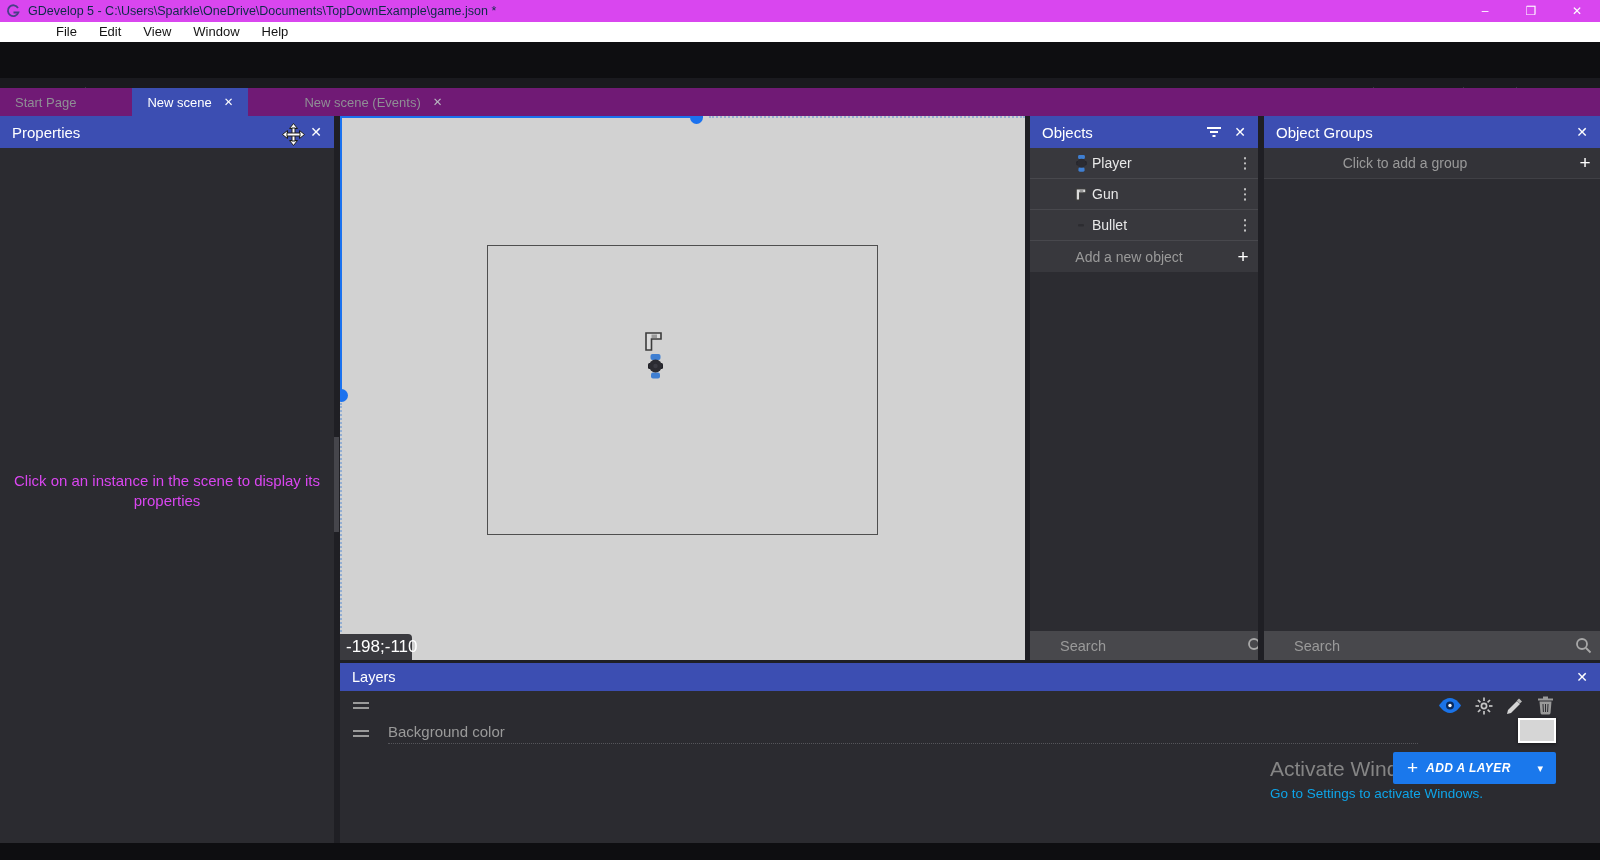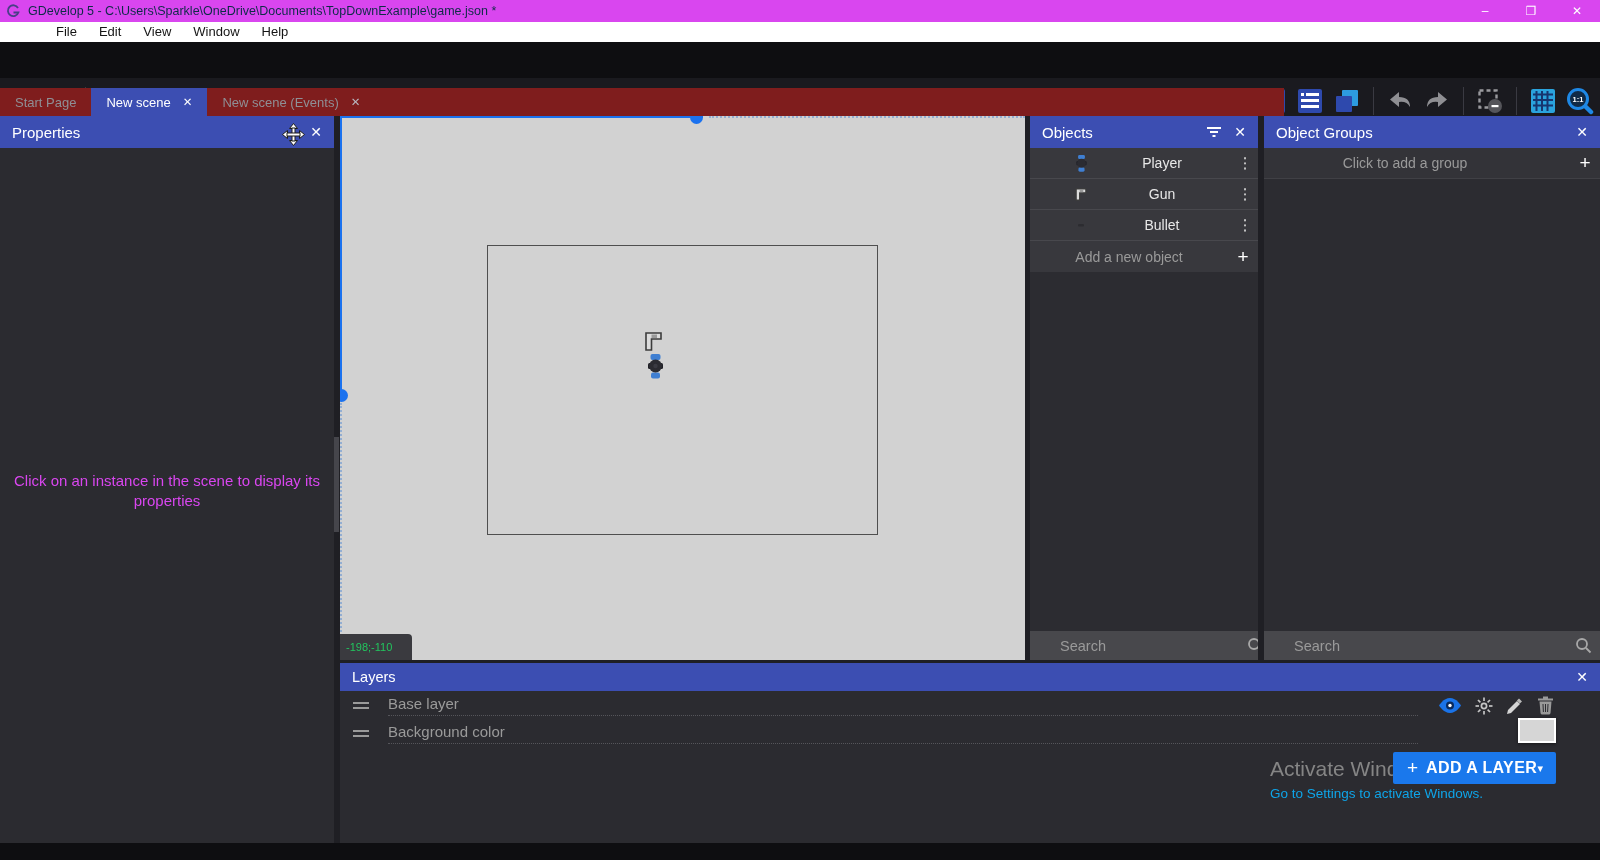--- a/index.html
+++ b/index.html
@@ -24,21 +24,21 @@
 
   
   #toolbar { left:0; top:42px; width:1600px; height:46px; background:#1a1a1f;margin-top:36px; }
   .tool-group { position:absolute; top:0; height:46px; display:flex; align-items:center; gap:9px; }
   #tool-left { left:8px; }
   #tool-right { right:6px; }
   .tool-sep { width:1px; height:28px; background:#3a3a42; margin:0 3px; }
   .ticon { width:28px; height:28px; display:block; }
 
   
-  #tabbar { left:0; top:88px; width:1284px; height:28px; background:#7f1d1d; display:flex; }
+  #tabbar { left:0; top:88px; width:1600px; height:28px; background:#701a75; display:flex;gap:41px; }
   .tab { height:28px; display:flex; align-items:center; padding:0 15px; font-size:13px; color:#8f8f95; }
   .tab.active { background:#3c4eb2; color:#fff; }
   .tab-close { margin-left:12px; font-size:11.5px; color:#b9b9c2; }
   .tab.active .tab-close { color:#fff; }
 
   
   .panel-header { height:32px; background:#3c4eb2; color:#fff; display:flex; align-items:center;
                   padding:0 12px; font-size:15px; }
   .hdr-x { margin-left:12px; color:#fff; font-size:14px; }
   .spacer { flex:1; }
@@ -53,32 +53,32 @@
   
   #canvas { left:340px; top:116px; width:685px; height:544px; background:#d2d2d2; overflow:hidden; }
   #game-rect { left:147px; top:129px; width:391px; height:290px; border:1px solid #4f4f4f; }
   #hscroll-line { left:0; top:0; width:363px; height:2px; background:#1b72ef; }
   #hscroll-thumb { left:350px; top:-5px; width:13px; height:13px; border-radius:50%; background:#1b72ef; }
   #hscroll-dots { left:369px; top:0; width:316px; height:0; border-top:2px dotted #93aed2; }
   #vscroll-line { left:0; top:0; width:2px; height:274px; background:#1b72ef; }
   #vscroll-thumb { left:-5px; top:273px; width:13px; height:13px; border-radius:50%; background:#1b72ef; }
   #vscroll-dots { left:0; top:287px; width:0; height:257px; border-left:2px dotted #93aed2; }
   #coord-chip { left:0; top:518px; width:72px; height:26px; background:#3a3a3f;
-                color:#22c55e; font-size:11px; line-height:26px; padding-left:6px;
+                color:#ffffff; font-size:17px; line-height:26px; padding-left:6px;
                 border-top-right-radius:4px; }
   #gap-canvas-r { left:1025px; top:116px; width:5px; height:544px; background:#1f1f24; }
   #gap-canvas-b { left:340px; top:660px; width:1260px; height:3px; background:#1f1f24; }
 
   
   #objects { left:1030px; top:116px; width:228px; height:544px; background:#2c2c31;
              display:flex; flex-direction:column; }
   .obj-row { height:31px; background:#38383d; border-bottom:1px solid #48484d;
              display:flex; align-items:center; }
   .obj-icon { width:22px; margin-left:40px; display:flex; justify-content:center; }
-  .obj-label { flex:1; text-align:center; color:#e8e8e8; font-size:14px;
+  .obj-label { flex:1; color:#e8e8e8; font-size:14px;
                margin-right:0; }
   .obj-menu { width:26px; color:#e0e0e0; font-size:15px; text-align:center; }
   .add-row { height:31px; background:#38383d; display:flex; align-items:center; }
   .add-label { flex:1; text-align:center; color:#9a9a9a; font-size:14px; }
   .add-plus { width:30px; color:#fff; font-size:19px; text-align:center; font-weight:300; }
   .search-bar { margin-top:auto; height:29px; background:#48484c; display:flex; align-items:center; }
   .search-input { flex:1; background:transparent; border:none; outline:none; color:#d8d8d8;
                   font-size:14.5px; padding-left:30px; font-family:"Liberation Sans",sans-serif; }
   .search-input::placeholder { color:#9a9a9a; opacity:1; }
   .search-mag { width:34px; display:flex; justify-content:center; }
@@ -98,21 +98,21 @@
                 border-bottom:1px dotted #55555a; padding-bottom:3px; }
   .drag-handle { width:16px; display:flex; flex-direction:column; gap:3px; }
   .drag-handle i { display:block; height:2px; background:#9a9a9a; }
   #layer-icons { position:absolute; right:46px; top:33px; display:flex; gap:13px; align-items:center; }
   #bg-swatch { position:absolute; right:44px; top:55px; width:38px; height:25px;
                background:#d6d6d6; border:2px solid #fff; box-shadow:0 1px 3px rgba(0,0,0,.45); }
   #add-layer-btn { position:absolute; left:1053px; top:89px; width:163px; height:32px;
                    background:#1a78ec; border-radius:2px; display:flex; align-items:center;
                    color:#fff; z-index:2; }
   #add-layer-plus { font-size:19px; font-weight:300; margin:0 8px 0 14px; }
-  #add-layer-label { font-size:16px; font-weight:bold; letter-spacing:.4px; }
+  #add-layer-label { font-size:12px; font-weight:bold; letter-spacing:.4px;font-style:italic; }
   #add-layer-caret { margin-left:auto; margin-right:13px; font-size:11px; }
   #watermark { position:absolute; left:930px; top:94px; z-index:1; }
   #wm-title { font-size:21px; color:#858585; }
   #wm-sub { font-size:13.5px; color:#0ea5e9; margin-top:5px; }
 
   #bottom-strip { left:0; top:843px; width:1600px; height:17px; background:#0e0e11; }
 
   
   #move-cursor { position:absolute; left:282px; top:123px; z-index:5; }
 </style>
@@ -404,21 +404,20 @@
     <span>Layers</span>
     <span class="spacer"></span>
     <span class="hdr-x">✕</span>
   </div>
 
   <div class="layer-row">
     <span class="drag-handle">
         <i></i>
         <i></i>
       </span>
-    <span class="layer-name">Base layer</span>
   </div>
   <div class="layer-row">
     <span class="drag-handle">
         <i></i>
         <i></i>
       </span>
     <span class="layer-name">Background color</span>
   </div>
 
   <div id="layer-icons">

